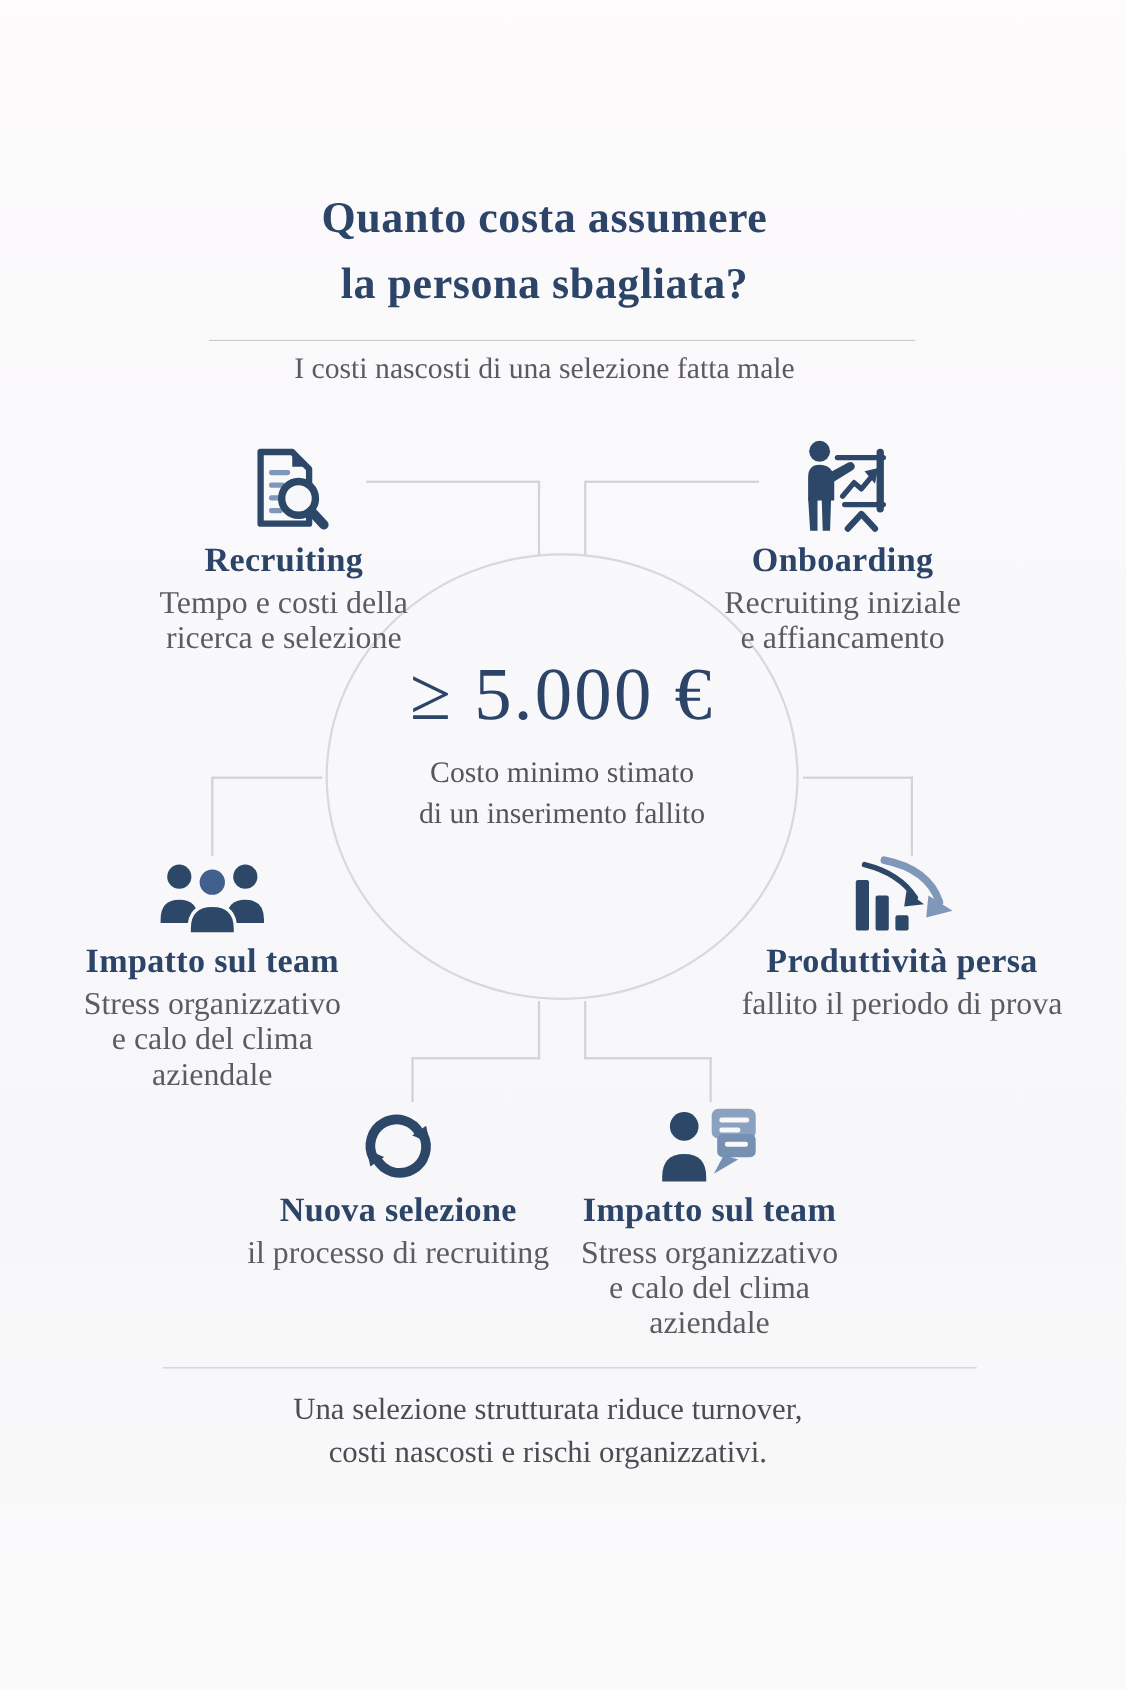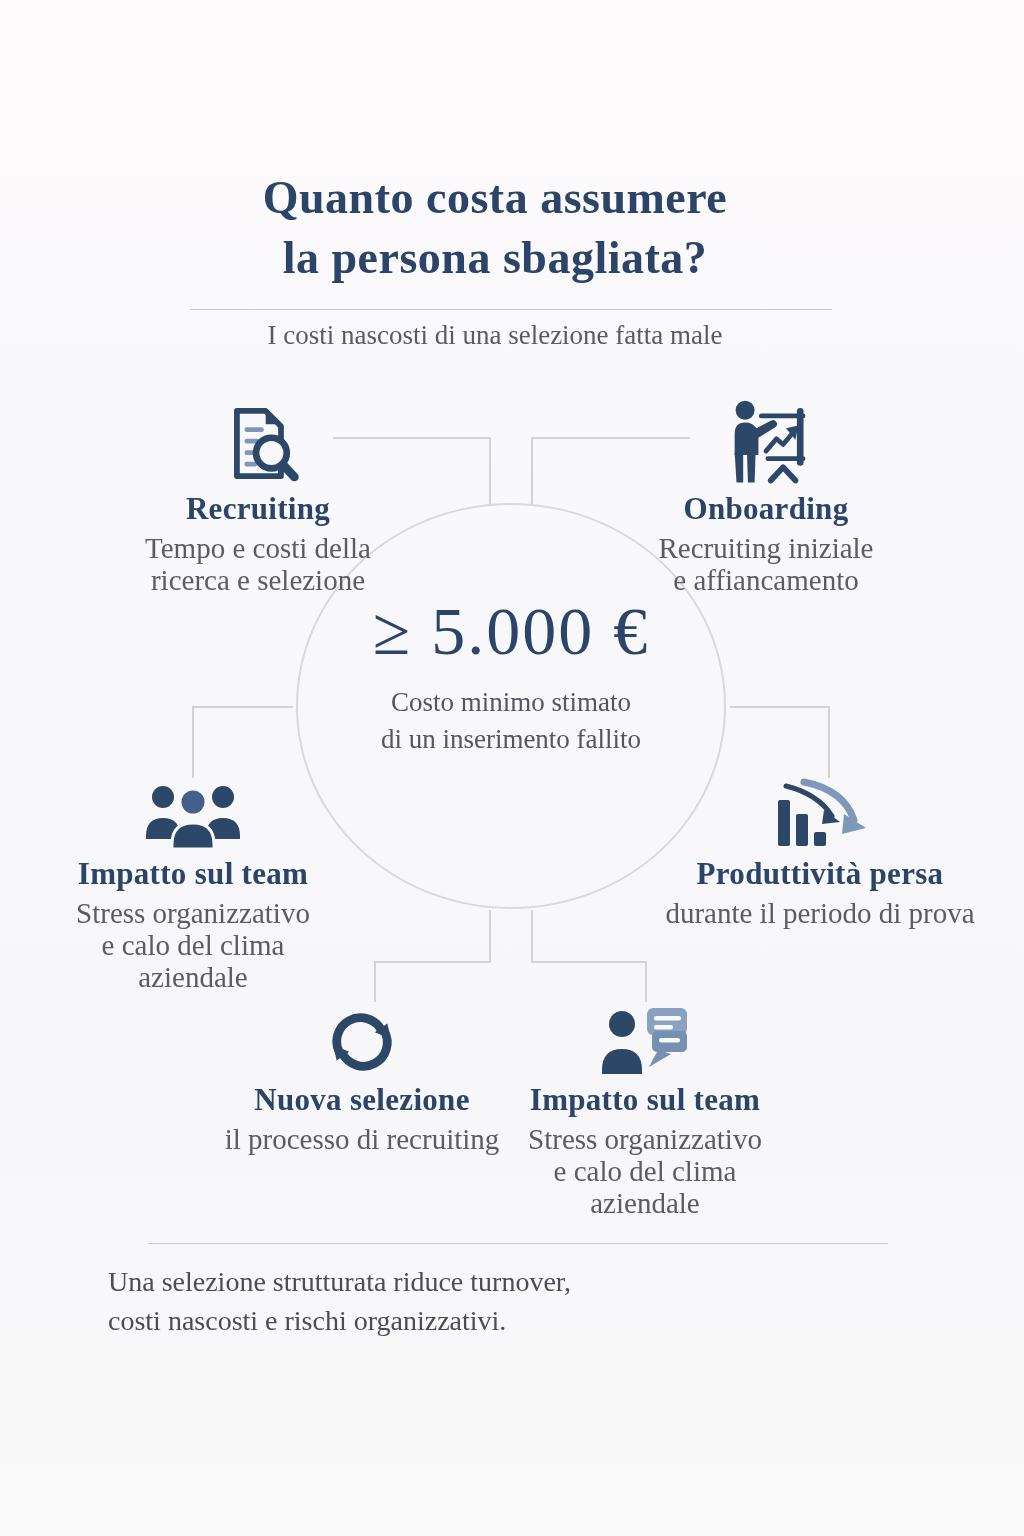--- a/index.html
+++ b/index.html
@@ -11,21 +11,21 @@
     position:relative;
     width:1024px;height:1536px;
     margin:0 auto;
     background:linear-gradient(180deg,#fdfbfc 0%,#f9f8fa 30%,#f7f6f8 72%,#fbfafb 100%);
     overflow:hidden;
   }
 
   
   .header{position:absolute;left:165px;top:168px;width:660px;text-align:center;}
   .title{
-    font-size:46px;line-height:60px;font-weight:bold;color:#2c4468;letter-spacing:.5px;
+    font-size:40px;line-height:60px;font-weight:bold;color:#2c4468;letter-spacing:.5px;
   }
   .divider-top{position:absolute;left:190px;top:309px;width:642px;height:1px;background:#c9c9cf;}
   .subtitle{
     position:absolute;left:165px;top:320px;width:660px;text-align:center;
     font-size:27px;color:#5a5a63;
   }
 
   
   .circle{
     position:absolute;left:296px;top:503px;width:430px;height:406px;
@@ -52,21 +52,21 @@
   .item-recruiting{left:110px;top:396px;width:296px;}
   .item-onboarding{left:618px;top:396px;width:296px;justify-content:flex-end;}
   .item-team-left{left:45px;top:778px;width:296px;}
   .item-productivity{left:660px;top:776px;width:320px;}
   .item-new-selection{left:214px;top:1000px;width:296px;}
   .item-team-right{left:497px;top:1000px;width:296px;}
 
   
   .divider-bottom{position:absolute;left:148px;top:1243px;width:740px;height:1px;background:#cacad0;}
   .footer-text{
-    position:absolute;left:108px;top:1262px;width:780px;
+    position:absolute;left:108px;top:1262px;width:780px;text-align:center;
     font-size:28px;line-height:39px;color:#4c4c55;
   }
 </style>
 </head>
 <body>
 
 <div class="canvas">
 
   <div class="header">
     <div class="title">
@@ -176,21 +176,21 @@
           <rect x="44" y="54" width="12" height="14" rx="2"></rect>
         </g>
         <path d="M16 8 Q48 16 62 38" fill="none" stroke="#2c4768" stroke-width="5" stroke-linecap="round"></path>
         <polygon points="54,32 70,44 52,46" fill="#2c4768"></polygon>
         <path d="M34 4 Q74 12 84 42" fill="none" stroke="#7f98ba" stroke-width="7" stroke-linecap="round"></path>
         <polygon points="74,36 96,50 72,56" fill="#7f98ba"></polygon>
       </svg>
     </div>
     <div class="item-title">Produttività persa</div>
     <div class="item-desc">
-      <div>durante il periodo di prova</div>
+      <div>fallito il periodo di prova</div>
     </div>
   </div>
 
   <div class="item item-new-selection">
     <div class="item-icon" style="height:82px;">
       <svg width="82" height="82" viewBox="0 0 84 84">
         <path d="M19 54 A24 24 0 0 1 62 31" fill="none" stroke="#2c4768" stroke-width="9" stroke-linecap="round"></path>
         <polygon points="71,39 68,24 55,33" fill="#2c4768"></polygon>
         <path d="M65 32 A24 24 0 0 1 22 55" fill="none" stroke="#2c4768" stroke-width="9" stroke-linecap="round"></path>
         <polygon points="13,47 16,62 29,53" fill="#2c4768"></polygon>

